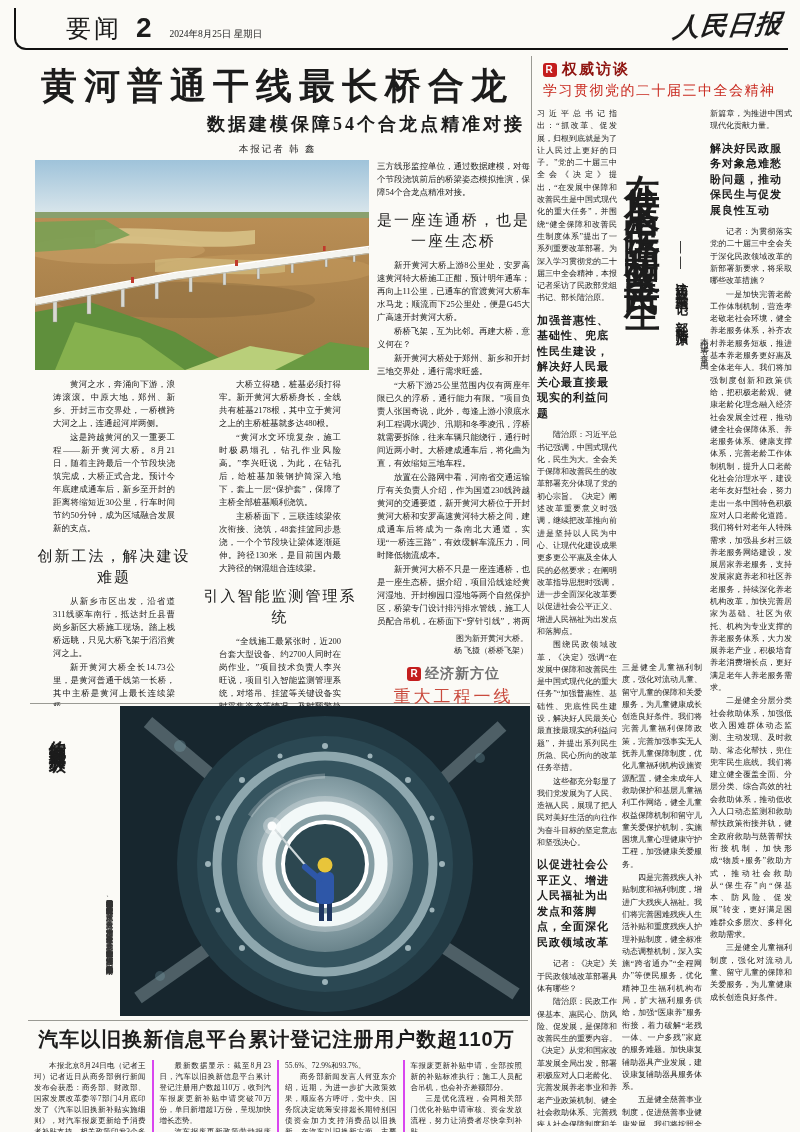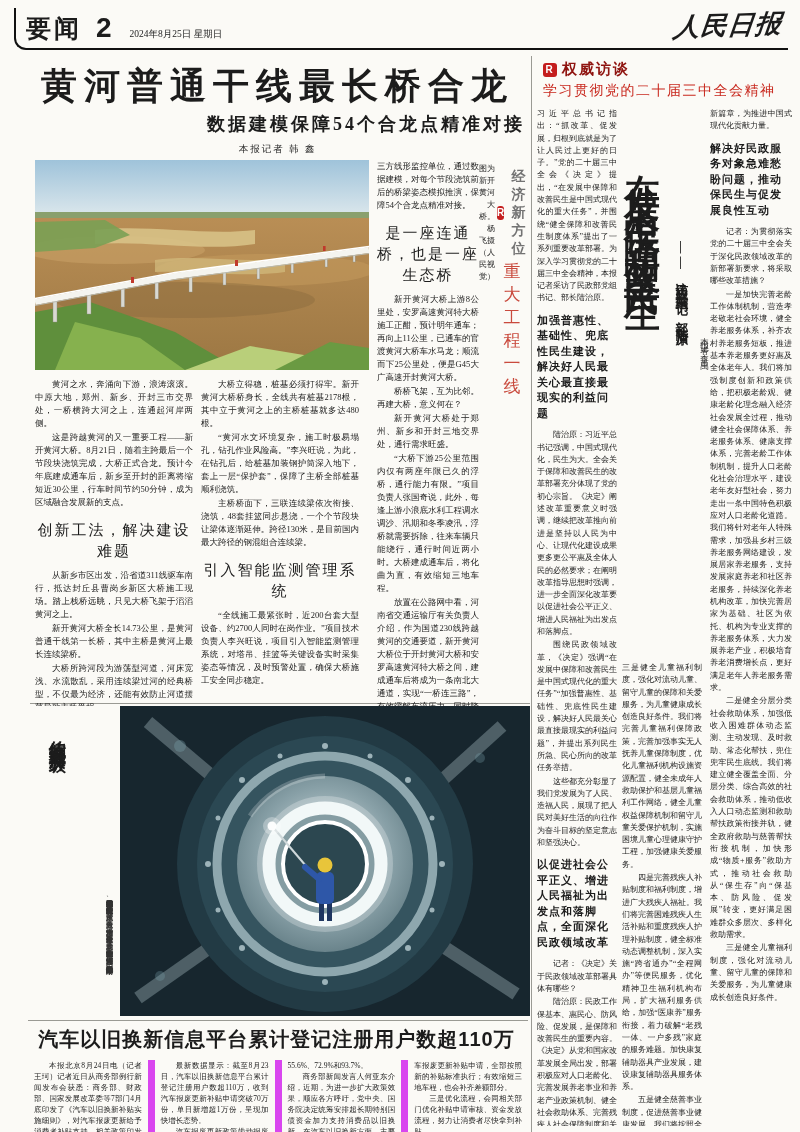--- a/index.html
+++ b/index.html
@@ -2,40 +2,40 @@
 <html><head>
 <meta charset="utf-8">
 <style>
   html,body{margin:0;padding:0;background:#d8d5cd;}
   .page{position:relative;width:800px;height:1132px;background:#fbfaf6;margin:0 auto;overflow:hidden;
         font-family:"Liberation Serif",serif;color:#1c1c1c;}
   
   .hdr{position:absolute;left:14px;top:8px;right:12px;height:40px;
        border-left:2.5px solid #111;border-bottom:2.5px solid #111;border-bottom-left-radius:12px;}
   .hdr-inner{position:absolute;left:10px;top:4px;display:flex;align-items:baseline;}
-  .section-label{font-size:25px;font-weight:700;letter-spacing:3px;font-family:"Liberation Sans",sans-serif;}
+  .section-label{font-size:25px;font-weight:400;letter-spacing:3px;font-family:"Liberation Sans",sans-serif;margin-left:40px;}
   .page-num{font-size:28px;font-weight:700;margin-left:14px;font-family:"Liberation Sans",sans-serif;}
   .hdr-date{font-size:9.5px;margin-left:18px;color:#222;}
   .masthead{position:absolute;right:6px;top:0px;font-size:26px;font-weight:900;font-style:italic;
             transform:skewX(-8deg) rotate(-2deg);letter-spacing:1px;font-family:"DejaVu Serif",serif;}
   
   .vrule-main{position:absolute;left:531px;top:56px;bottom:0;width:1px;background:#9a9a94;}
   .hrule{position:absolute;height:1px;background:#9a9a94;}
   
   .b-headline{position:absolute;left:30px;top:62px;width:495px;text-align:center;
               font-family:"Liberation Sans",sans-serif;font-weight:900;font-size:36px;letter-spacing:7px;}
   .b-deck{position:absolute;left:30px;top:112px;width:495px;text-align:right;
           font-weight:700;font-size:18px;letter-spacing:3px;}
   .b-byline{position:absolute;left:30px;top:143px;width:495px;text-align:center;font-size:9.5px;letter-spacing:2px;}
   .news-col{position:absolute;font-size:8.5px;line-height:13px;text-align:justify;overflow:hidden;}
-  .news-col p{margin:0 0 1px;text-indent:2em;}
+  .news-col p{margin:0 18px 1px;text-indent:2em;}
   .noindent-first p:first-child{text-indent:0;}
   .sub-a{font-family:"Liberation Sans",sans-serif;font-weight:400;font-size:15px;line-height:21px;
          text-align:center;letter-spacing:2px;margin:10px 0 8px;text-indent:0;}
-  .col3wrap{position:absolute;left:377px;top:160px;width:153px;height:548px;display:flex;flex-direction:row;}
+  .col3wrap{position:absolute;left:377px;top:160px;width:153px;height:548px;display:flex;flex-direction:column;}
   .col3text{flex:1 1 auto;overflow:hidden;font-size:8.5px;line-height:13px;text-align:justify;}
   .col3text p{margin:0 0 1px;text-indent:2em;}
   .credit-line{font-size:8px;line-height:12px;text-align:right;padding:3px 2px 0 0;}
   .badge{margin-top:8px;text-align:center;font-family:"Liberation Sans",sans-serif;}
   .badge-row{display:flex;align-items:center;justify-content:center;gap:4px;}
   .rbox{display:inline-block;width:14px;height:14px;line-height:14px;border-radius:3px;background:#c41e1e;
         color:#fff;font-weight:700;font-size:10px;text-align:center;font-family:"Liberation Sans",sans-serif;}
   .badge-tag{color:#737373;font-weight:700;font-size:14px;letter-spacing:1px;}
   .badge-sub{color:#c94a3d;font-size:17px;letter-spacing:3px;margin-top:2px;}
   
@@ -44,21 +44,21 @@
   .v-title{position:absolute;left:46px;top:726px;height:165px;writing-mode:vertical-rl;
            font-family:"Liberation Sans",sans-serif;font-weight:700;font-size:17px;letter-spacing:2px;}
   .v-caption{position:absolute;left:28px;top:894px;width:86px;height:122px;writing-mode:vertical-rl;
              font-size:7.2px;line-height:11px;text-align:justify;overflow:hidden;color:#333;}
   .v-caption .cred{font-weight:700;}
   
   .a-headline{position:absolute;left:28px;top:1026px;width:497px;text-align:center;
               font-family:"Liberation Sans",sans-serif;font-weight:900;font-size:20px;letter-spacing:1px;}
   .bcols{position:absolute;left:28px;top:1060px;width:500px;height:72px;display:flex;overflow:hidden;}
   .bcol{flex:1 1 0;padding:0 6px;font-size:7.5px;line-height:11px;text-align:justify;overflow:hidden;}
-  .bcol + .bcol{border-left:7px solid #d946ef;}
+  .bcol + .bcol{border-left:2px solid #d946ef;}
   .bcol p{margin:0;text-indent:2em;}
   
   .kicker{position:absolute;left:543px;top:60px;display:flex;align-items:center;gap:5px;
           font-family:"Liberation Sans",sans-serif;font-weight:700;font-size:15px;color:#8f1410;letter-spacing:2px;}
   .theme{position:absolute;left:543px;top:82px;font-size:14px;color:#c8281e;letter-spacing:1.5px;}
   .icol{position:absolute;font-size:8px;line-height:12.3px;text-align:justify;overflow:hidden;}
   .icol p{margin:0 0 1px;text-indent:2em;}
   .sub-b{font-family:"Liberation Sans",sans-serif;font-weight:700;font-size:11px;line-height:15.5px;
          letter-spacing:1px;margin:8px 0;text-indent:0;text-align:left;}
   .vhead{position:absolute;left:617px;top:146px;height:505px;display:flex;align-items:flex-start;}
@@ -173,21 +173,21 @@
           <p>新开黄河大桥上游8公里处，安罗高速黄河特大桥施工正酣，预计明年通车；再向上11公里，已通车的官渡黄河大桥车水马龙；顺流而下25公里处，便是G45大广高速开封黄河大桥。</p>
           <p>桥桥飞架，互为比邻。再建大桥，意义何在？</p>
           <p>新开黄河大桥处于郑州、新乡和开封三地交界处，通行需求旺盛。</p>
           <p>“大桥下游25公里范围内仅有两座年限已久的浮桥，通行能力有限。”项目负责人张国奇说，此外，每逢上游小浪底水利工程调水调沙、汛期和冬季凌汛，浮桥就需要拆除，往来车辆只能绕行，通行时间近两小时。大桥建成通车后，将化曲为直，有效缩短三地车程。</p>
           <p>放置在公路网中看，河南省交通运输厅有关负责人介绍，作为国道230线跨越黄河的交通要道，新开黄河大桥位于开封黄河大桥和安罗高速黄河特大桥之间，建成通车后将成为一条南北大通道，实现“一桥连三路”，有效缓解车流压力，同时降低物流成本。</p>
           <p>新开黄河大桥不只是一座连通桥，也是一座生态桥。据介绍，项目沿线途经黄河湿地、开封柳园口湿地等两个自然保护区，桥梁专门设计排污排水管线，施工人员配合吊机，在桥面下“穿针引线”，将两根直径1米的排水管，一段段精准衔接在预留的856个孔洞中，成为黄河水体的“守护线”。</p>
         </div>
     </div>
     <div class="credit-line">
       <span>图为新开黄河大桥。</span><br>
-      <span>杨 飞摄（人民视觉）</span>
+      <span>杨 飞摄（桥桥飞架）</span>
     </div>
     <div class="badge">
       <div class="badge-row">
         <span class="rbox">R</span>
         <span class="badge-tag">经济新方位</span>
       </div>
       <div class="badge-sub">重大工程一线</div>
     </div>
   </div>
 
@@ -257,21 +257,21 @@
       </div>
     <div class="bcol">
         <p>最新数据显示：截至8月23日，汽车以旧换新信息平台累计登记注册用户数超110万，收到汽车报废更新补贴申请突破70万份，单日新增超1万份，呈现加快增长态势。</p>
         <p>汽车报废更新政策带动报废汽车回收量迅猛增长。1—7月，全国报废汽车回收350.9万辆，同比增长37.4%，其中5月、6月、7月分别同比增长</p>
       </div>
     <div class="bcol noindent-first">
         <p>55.6%、72.9%和93.7%。</p>
         <p>商务部新闻发言人何亚东介绍，近期，为进一步扩大政策效果，顺应各方呼吁，党中央、国务院决定统筹安排超长期特别国债资金加力支持消费品以旧换新。在汽车以旧换新方面，主要有以下政策调整：</p>
       </div>
     <div class="bcol noindent-first">
-        <p>车报废更新补贴申请，全部按照新的补贴标准执行；有效缩短三地车程，也会补齐差额部分。</p>
+        <p>车报废更新补贴申请，全部按照新的补贴标准执行；施工人员配合吊机，也会补齐差额部分。</p>
         <p>三是优化流程，会同相关部门优化补贴申请审核、资金发放流程，努力让消费者尽快拿到补贴。</p>
       </div>
   </div>
 
   <div class="kicker">
     <span class="rbox">R</span>
     <span>权威访谈</span>
   </div>
   <div class="theme">学习贯彻党的二十届三中全会精神</div>
 

